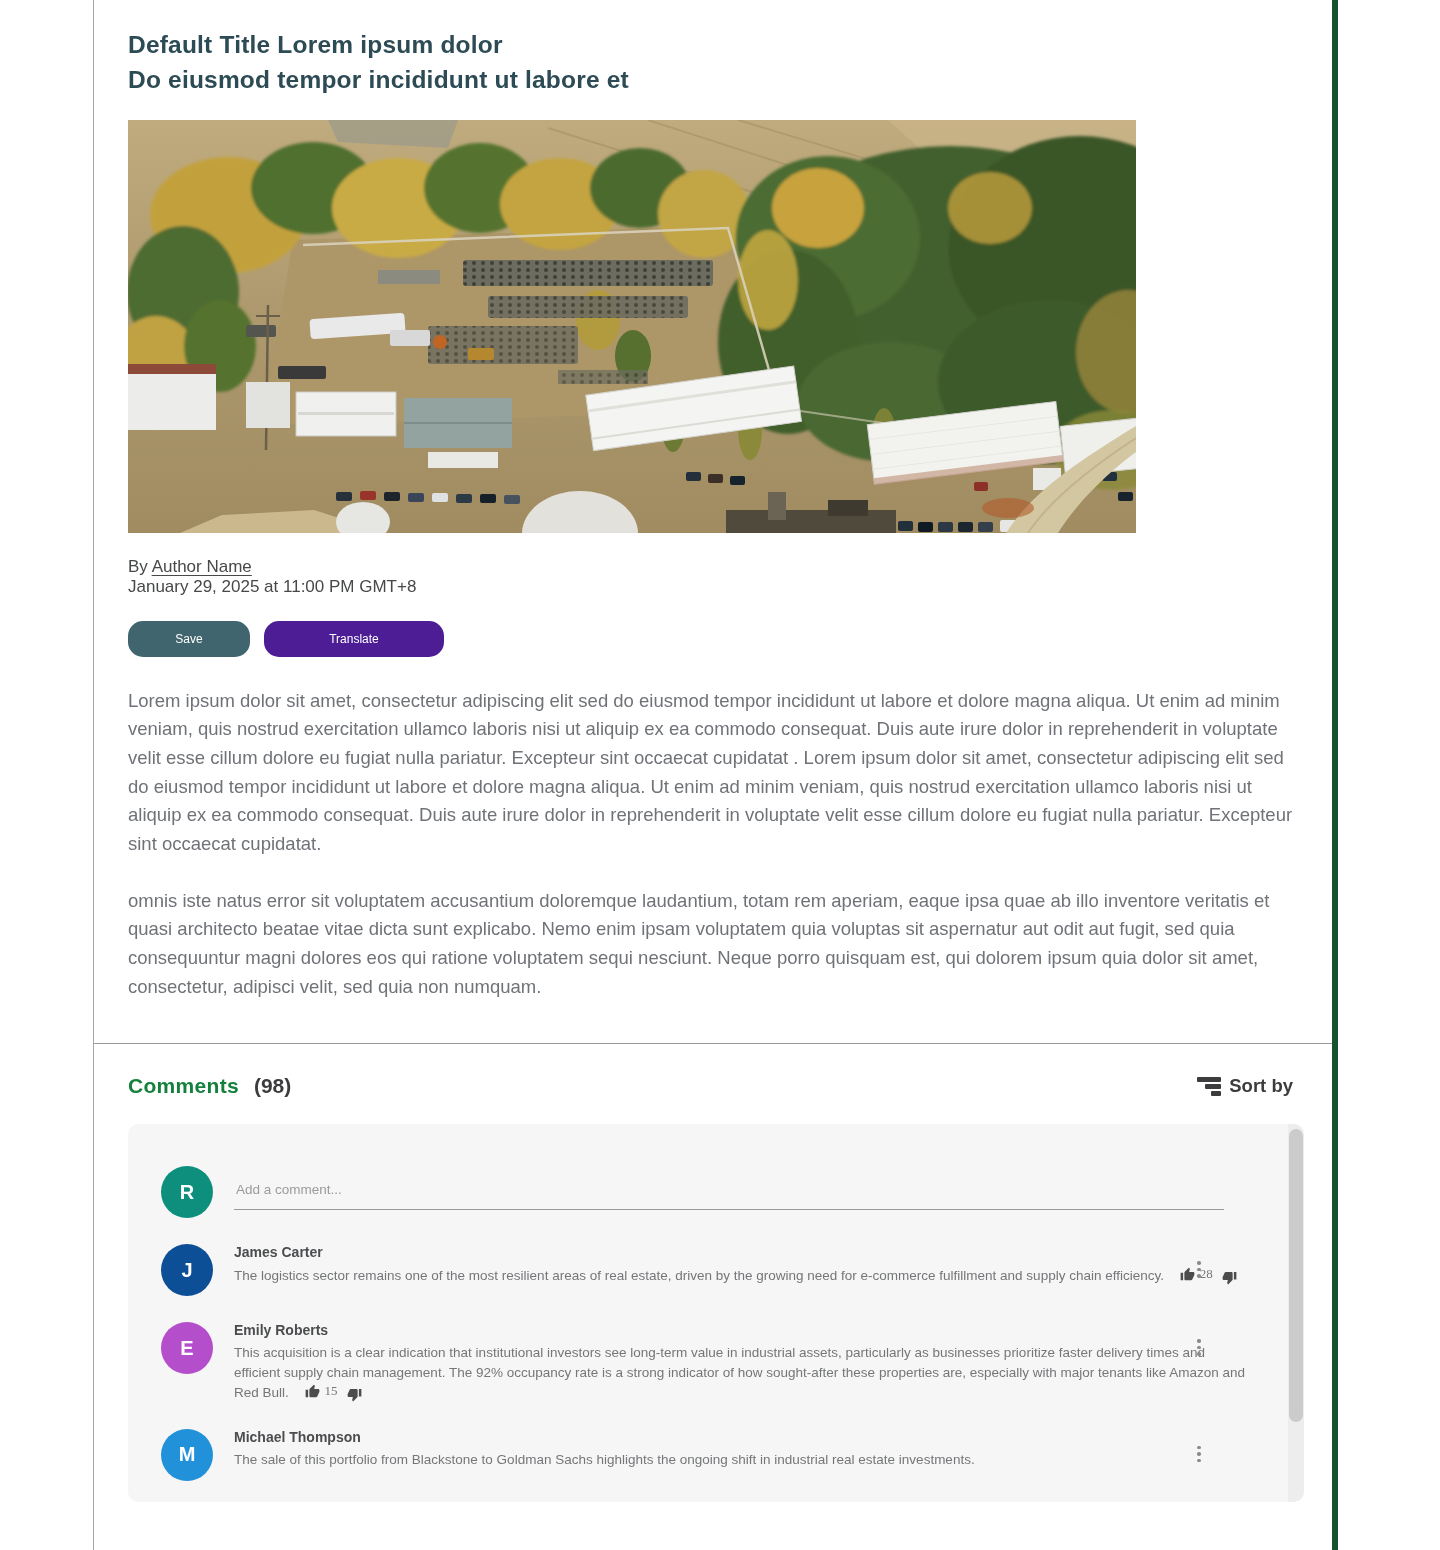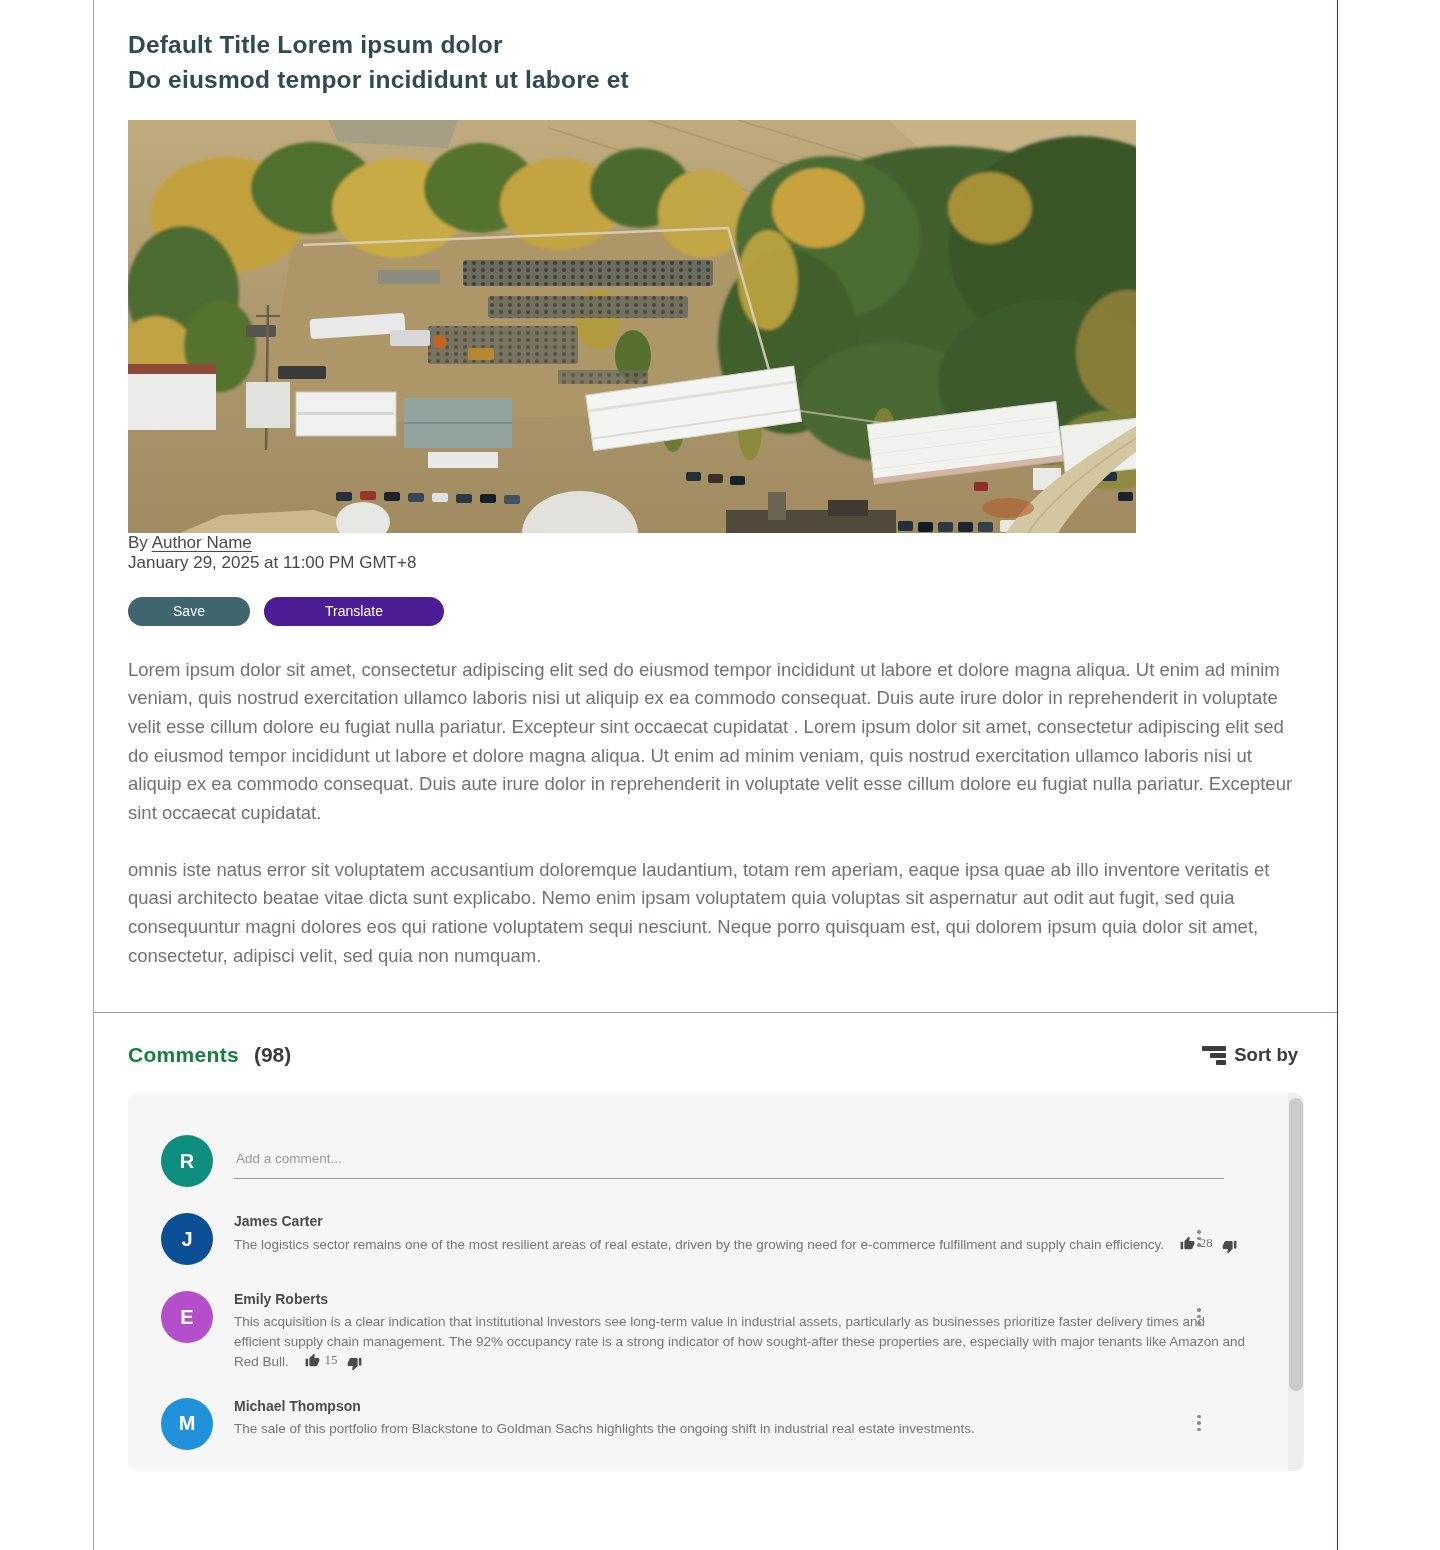--- a/index.html
+++ b/index.html
@@ -8,49 +8,49 @@
     width:1440px; height:1550px;
     font-family:"Liberation Sans", sans-serif;
     color:#3c3c3e;
     overflow:hidden;
   }
   .page {
     margin-left:93px;
     width:1245px;
     min-height:1550px;
     border-left:1px solid #a6a6a6;
-    border-right:1px solid #14532d;
+    border-right:6px solid #14532d;
     padding:28px 33px 0 34px;
   }
   
   .title {
     font-size:24.5px;
     font-weight:700;
     color:#2d4b55;
     line-height:1.42;
     letter-spacing:.2px;
   }
   .hero {
     margin-top:22px;
     width:1008px; height:413px;
     display:block;
     background:#b5a176;
     overflow:hidden;
   }
-  .byline { font-size:17px; color:#47484a; }
+  .byline { margin-top:24px; font-size:17px; color:#47484a; }
   .byline a { color:#47484a; text-decoration:underline; text-underline-offset:3px; }
   .date { font-size:17px; color:#47484a; }
   .btn-row { margin-top:24px; display:flex; gap:14px; }
   .pill {
     border:none; cursor:pointer;
     color:#ffffff;
     font-family:"Liberation Sans", sans-serif;
-    font-size:14px;
+    font-size:12px;
     border-radius:15px;
-    height:29px;
+    height:36px;
     display:inline-flex; align-items:center; justify-content:center;
   }
   .pill.save { width:122px; }
   .pill.translate { width:180px; }
   .body-text {
     margin:0; margin-top:30px;
     font-size:18.5px;
     line-height:1.55;
     color:#6f7277;
     max-width:1176px;

